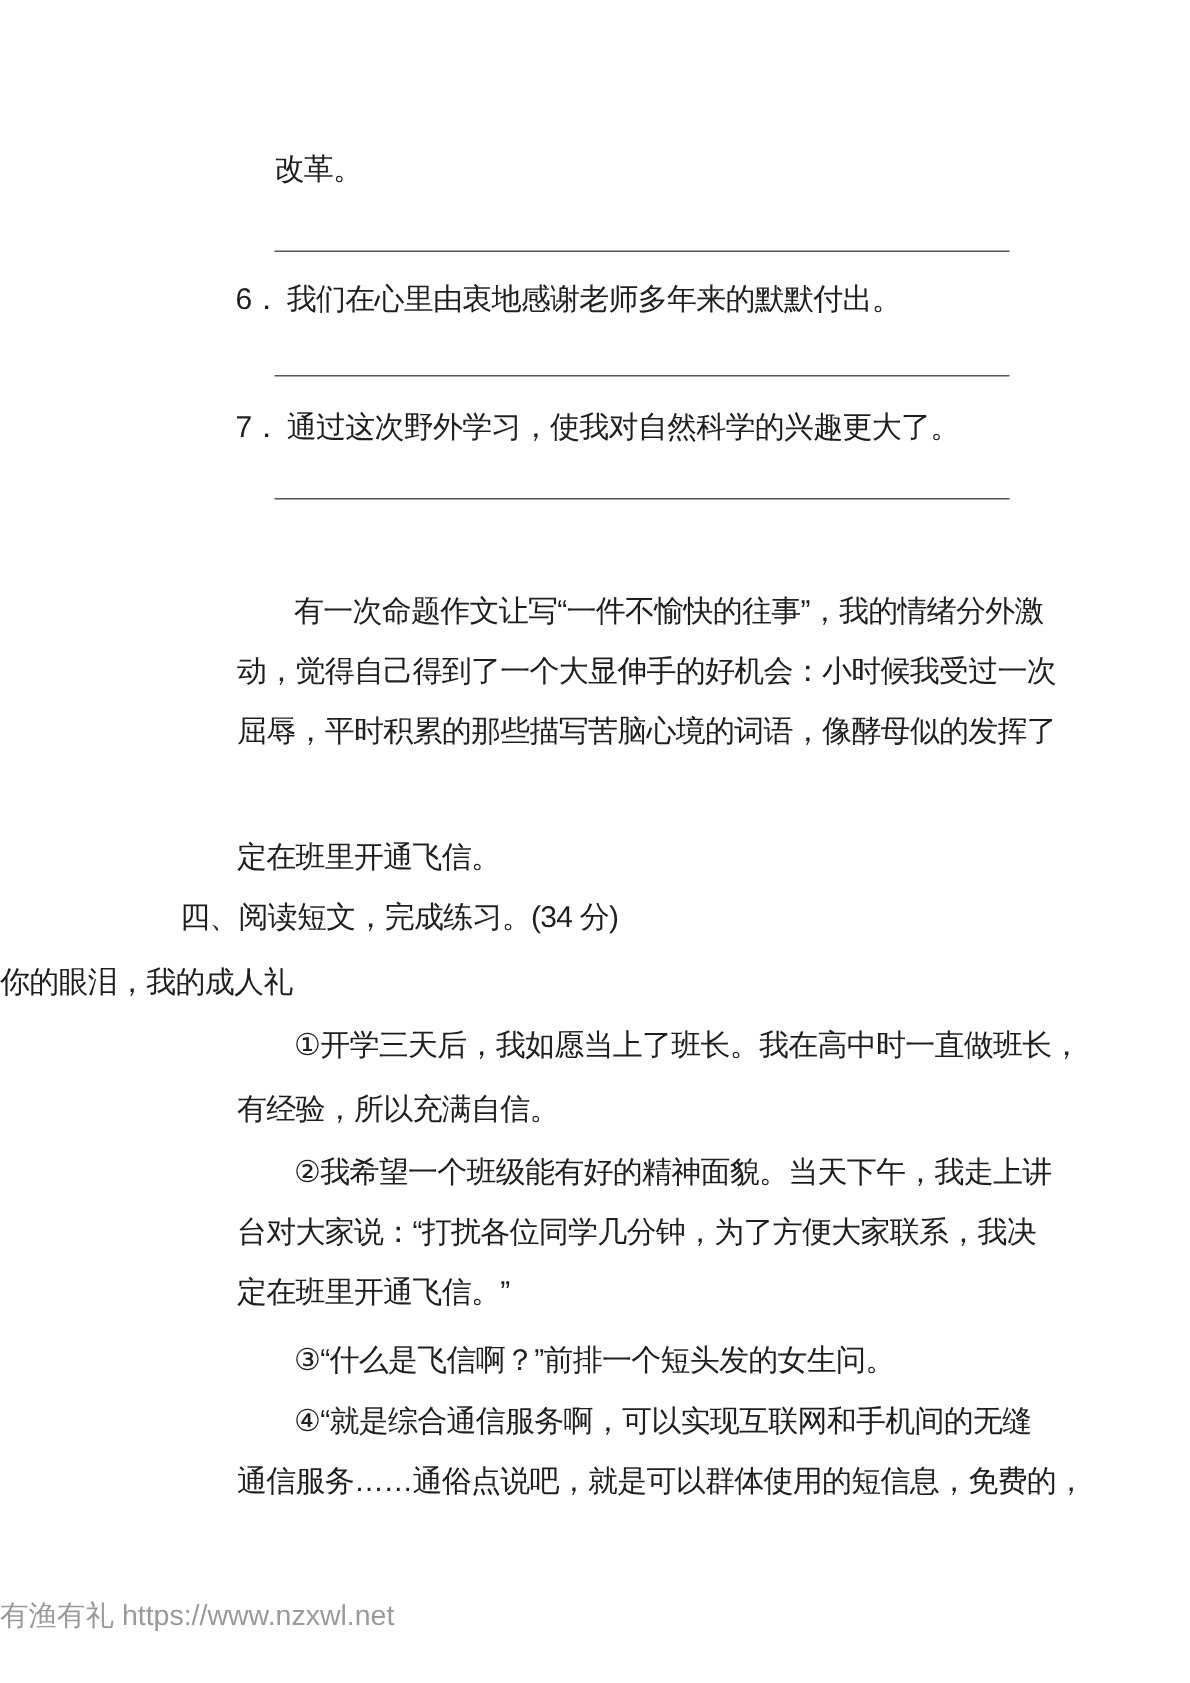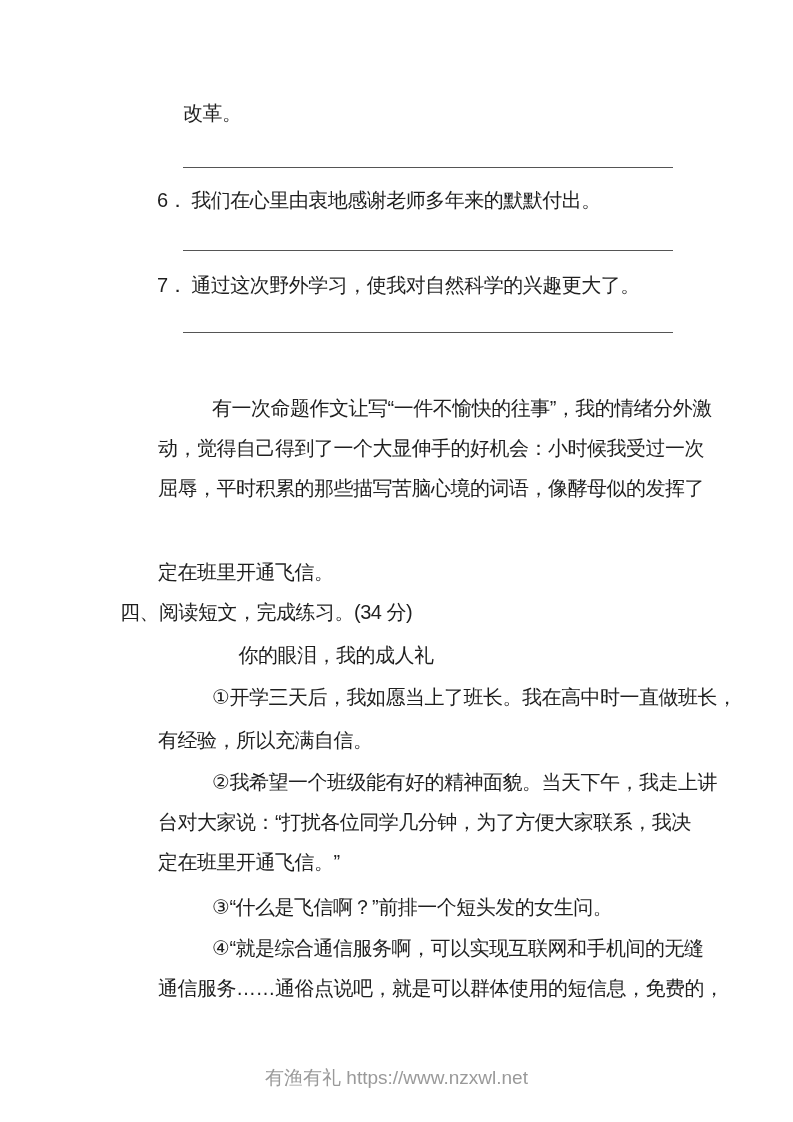--- a/index.html
+++ b/index.html
@@ -11,33 +11,33 @@
     color:#1f1f1f;
     font-size:20px;
     letter-spacing:-0.5px;
     overflow:hidden;
   }
   .row { position:absolute; white-space:nowrap; line-height:28px; }
   .indent  { left:183px; }   
   .item    { left:157px; }   
   .item .num { display:inline-block; margin-right:4px; }
   .heading { left:120px; }   
-  .pfirst  { left:196px;margin-left:16px; }   
+  .pfirst  { left:196px; }   
   .pcont   { left:158px; }   
   .blank {
     position:absolute; left:183px; width:490px; height:0;
     border-top:1.5px solid #555555;
   }
   .center-title {
-    position:absolute; left:0; width:672px; text-align:center;
+    position:absolute; left:0; width:672px; 
     line-height:28px; white-space:nowrap;
   }
   .footer {
     position:absolute; left:0; width:793px; top:1064px;
-    text-align:center; color:#9a9a9a; font-size:19px;
+    text-align:left; color:#9a9a9a; font-size:19px;
     letter-spacing:0; line-height:28px;
   }
 </style>
 </head>
 <body>
 
 <div class="page">
 
   <div class="row indent" style="top:99px">改革。</div>
 

